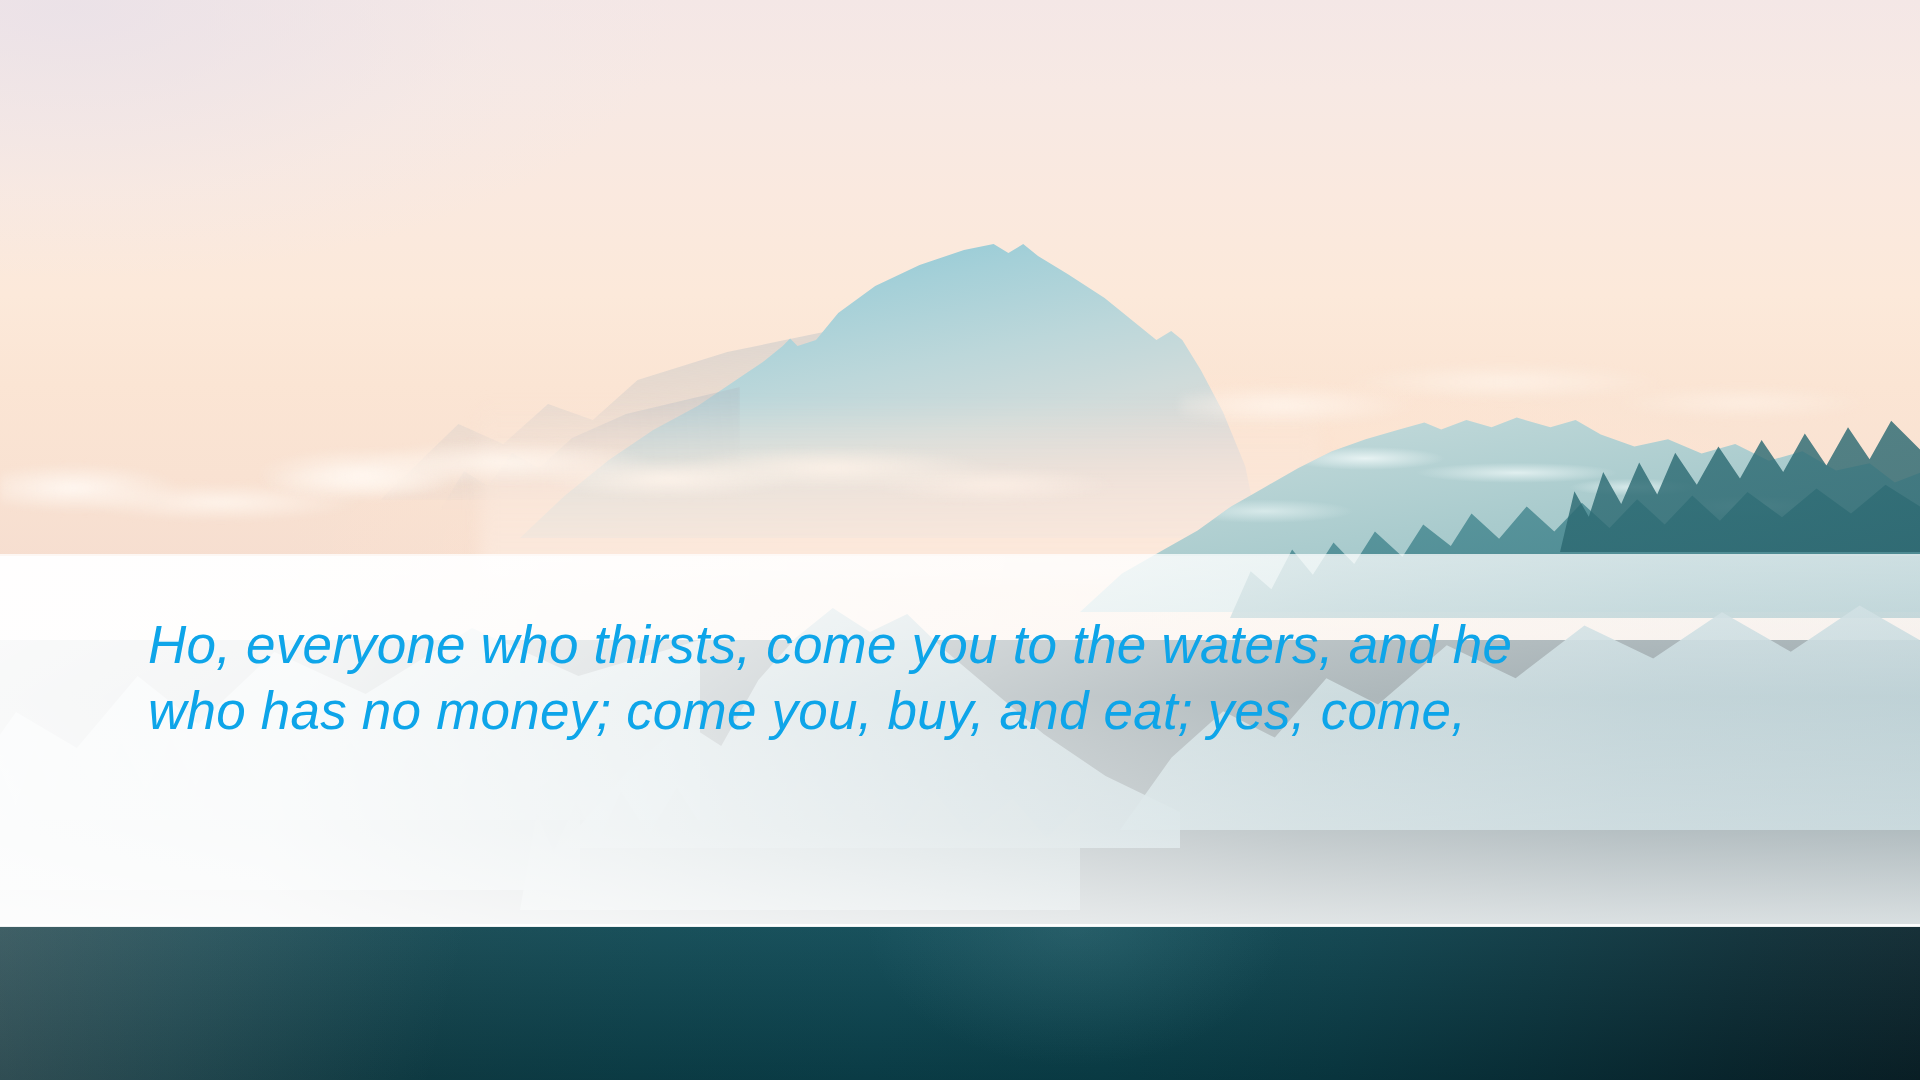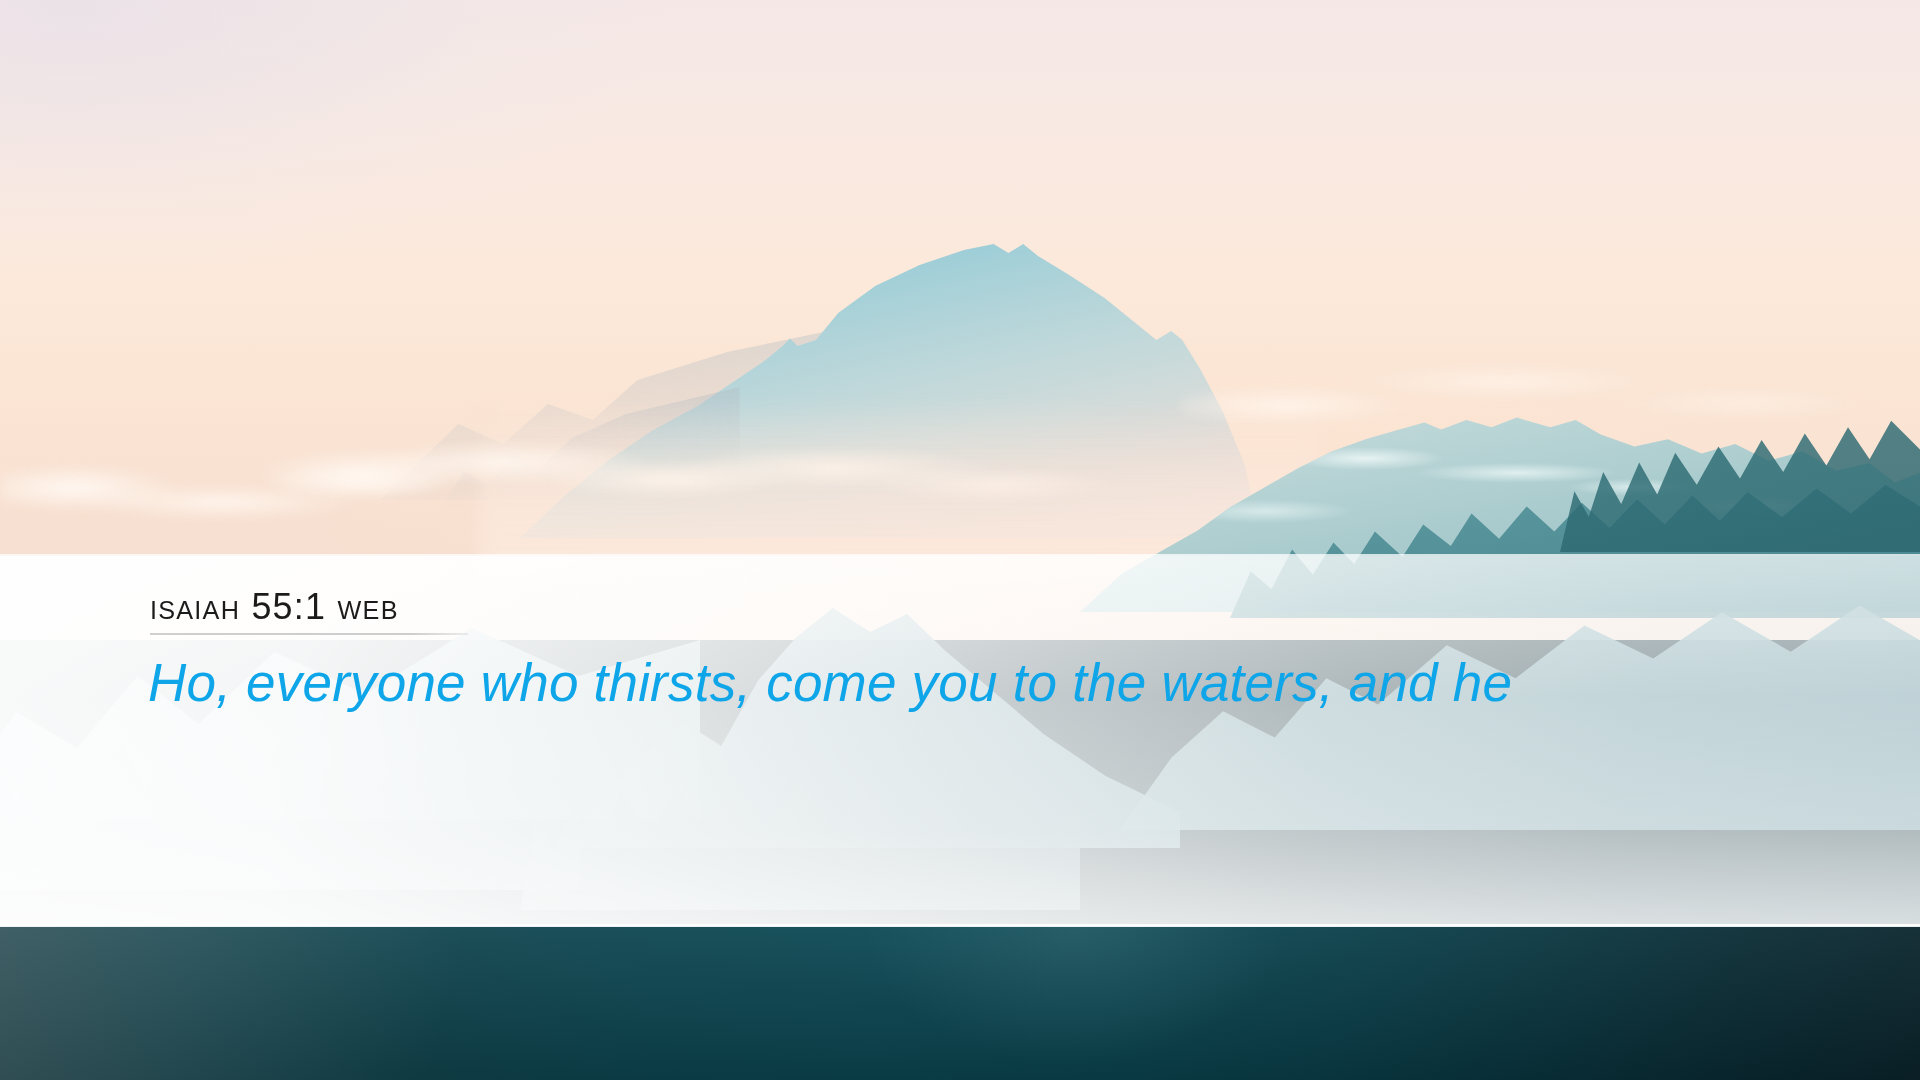--- a/index.html
+++ b/index.html
@@ -312,24 +312,21 @@
     <div class="fore"></div>
     <div class="fore-sheen"></div>
   </div>
 
   <div class="band-topline"></div>
   <div class="band"></div>
   <div class="band-botline"></div>
 
   <div class="content">
 
-    <div class="ref-wrap">
-      <div class="reference">Isaiah 55:1 WEB</div>
-      <div class="ref-rule"></div>
-    </div>
 
     <div class="verse">
       <div>Ho, everyone who thirsts, come you to the waters, and he</div>
+      <div>who has no money; come you, buy, and eat; yes, come,</div>
     </div>
 
   </div>
 
 </div>
 
 </body></html>

